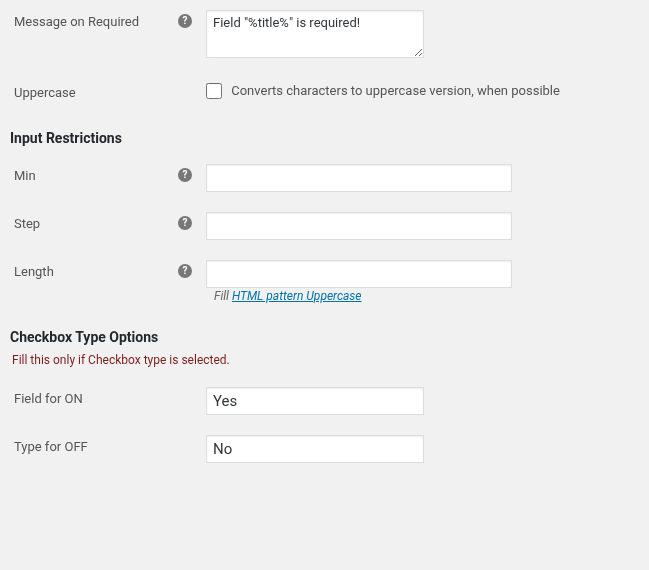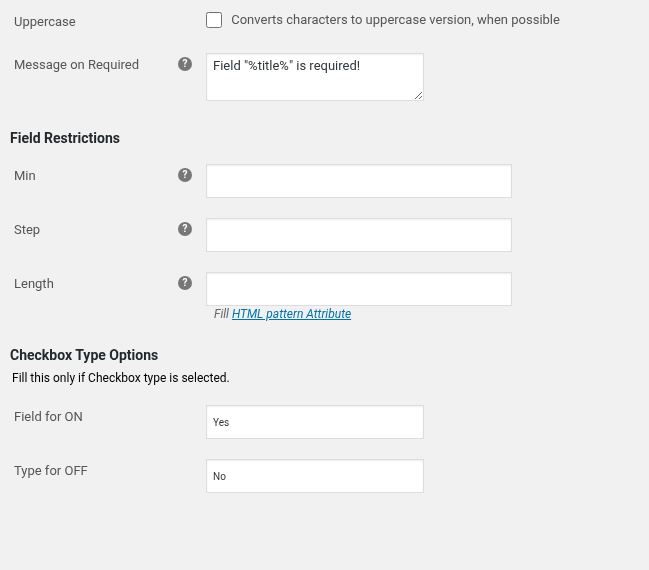--- a/index.html
+++ b/index.html
@@ -57,39 +57,39 @@
     .section-header h3 {
       font-size: 14px;
       font-weight: bold;
       color: #23282d;
       margin: 0;
       padding: 6px 0 6px 0;
     }
     .section-desc td {
       padding: 0 0 10px 12px;
       font-size: 12px;
-      color: #000000;
+      color: #7f1d1d;
     }
     textarea {
       width: 218px;
       min-height: 48px;
       padding: 4px 6px;
       font-size: 13px;
       font-family: inherit;
       color: #32373c;
       border: 1px solid #ddd;
       box-shadow: inset 0 1px 2px rgba(0,0,0,.07);
       resize: both;
       background: #fff;
     }
     input[type="text"] {
       width: 306px;
-      height: 34px;
+      height: 28px;
       padding: 3px 6px;
-      font-size: 10px;
+      font-size: 15px;
       font-family: inherit;
       color: #32373c;
       border: 1px solid #ddd;
       box-shadow: inset 0 1px 2px rgba(0,0,0,.07);
       background: #fff;
     }
     input.short {
       width: 218px;
     }
     input[type="checkbox"] {
@@ -124,41 +124,41 @@
     }
   </style>
 </head>
 <body>
 
 <table class="form-table">
 
   <tbody>
       <tr>
     <th>
+      <span>Message on Required</span>
+      <span class="help-icon">?</span>
+    </th>
+    <td>
+      <textarea style="">Field "%title%" is required!</textarea>
+    </td>
+  </tr>
+
+  <tr>
+    <th>
       <span>Uppercase</span>
     </th>
     <td>
       <input type="checkbox" style="">
       <span class="checkbox-label">Converts characters to uppercase version, when possible</span>
     </td>
   </tr>
 
-  <tr>
-    <th>
-      <span>Message on Required</span>
-      <span class="help-icon">?</span>
-    </th>
-    <td>
-      <textarea style="">Field "%title%" is required!</textarea>
-    </td>
-  </tr>
-
   <tr class="section-header">
     <td colspan="2">
-      <h3>Field Restrictions</h3>
+      <h3>Input Restrictions</h3>
     </td>
   </tr>
 
   <tr>
     <th>
       <span>Min</span>
       <span class="help-icon">?</span>
     </th>
     <td>
       <input type="text" value="" style="">
@@ -177,21 +177,21 @@
   </tr>
 
 
   <tr>
     <th>
       <span>Length</span>
       <span class="help-icon">?</span>
     </th>
     <td>
       <input type="text" value="" style="">
-      <span class="side-note"><span>Fill </span><a href="#">HTML pattern Attribute</a></span>
+      <span class="side-note"><span>Fill </span><a href="#">HTML pattern Uppercase</a></span>
     </td>
   </tr>
 
   <tr class="section-header">
     <td colspan="2">
       <h3>Checkbox Type Options</h3>
     </td>
   </tr>
   <tr class="section-desc">
     <td colspan="2">

